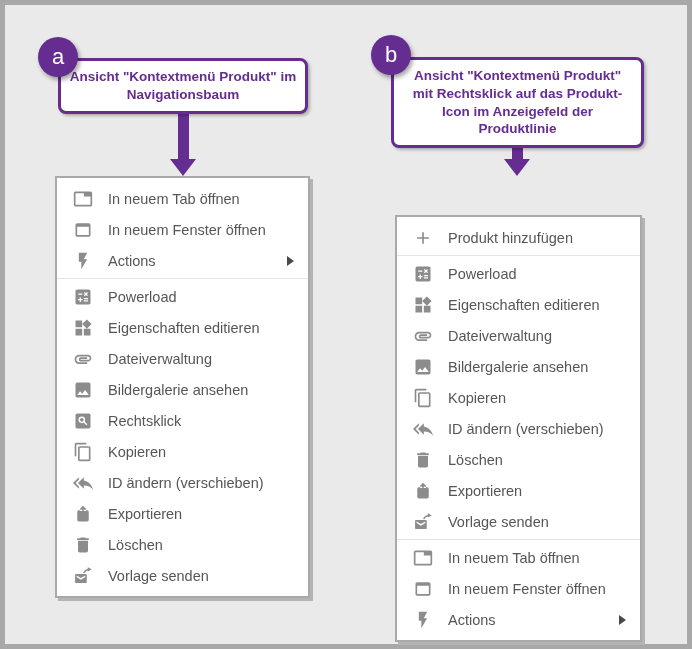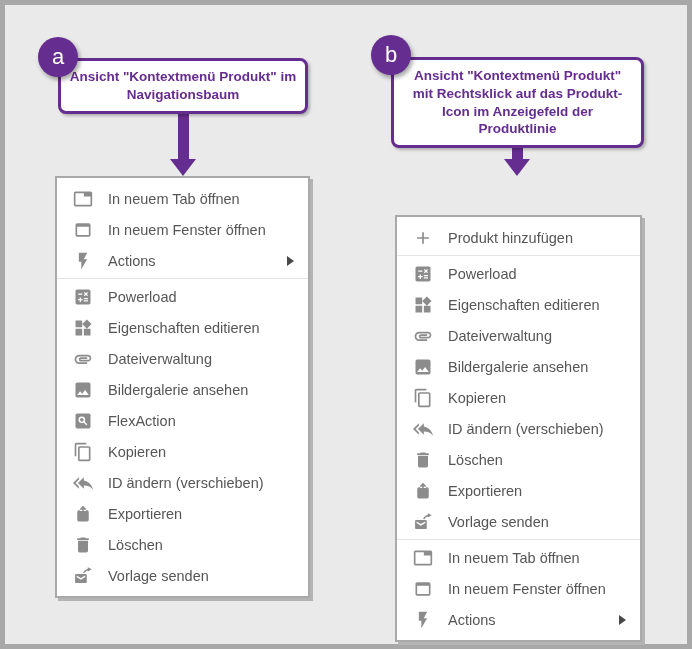--- a/index.html
+++ b/index.html
@@ -130,21 +130,21 @@
         <span class="label">Bildergalerie ansehen</span>
       </div>
       <div class="item">
         <span class="icon">
           <svg viewBox="0 0 24 24">
             <rect x="3" y="3" width="18" height="18" rx="2"></rect>
             <circle cx="10.6" cy="10.6" r="3.1" fill="none" stroke="#fff" stroke-width="1.8"></circle>
             <line x1="13" y1="13" x2="16.6" y2="16.6" stroke="#fff" stroke-width="1.8"></line>
           </svg>
         </span>
-        <span class="label">FlexAction</span>
+        <span class="label">Rechtsklick</span>
       </div>
       <div class="item">
         <span class="icon">
           <svg viewBox="0 0 24 24">
             <path d="M16 1H4c-1.1 0-2 .9-2 2v14h2V3h12V1zm3 4H8c-1.1 0-2 .9-2 2v14c0 1.1.9 2 2 2h11c1.1 0 2-.9 2-2V7c0-1.1-.9-2-2-2zm0 16H8V7h11v14z"></path>
           </svg>
         </span>
         <span class="label">Kopieren</span>
       </div>
       <div class="item">

